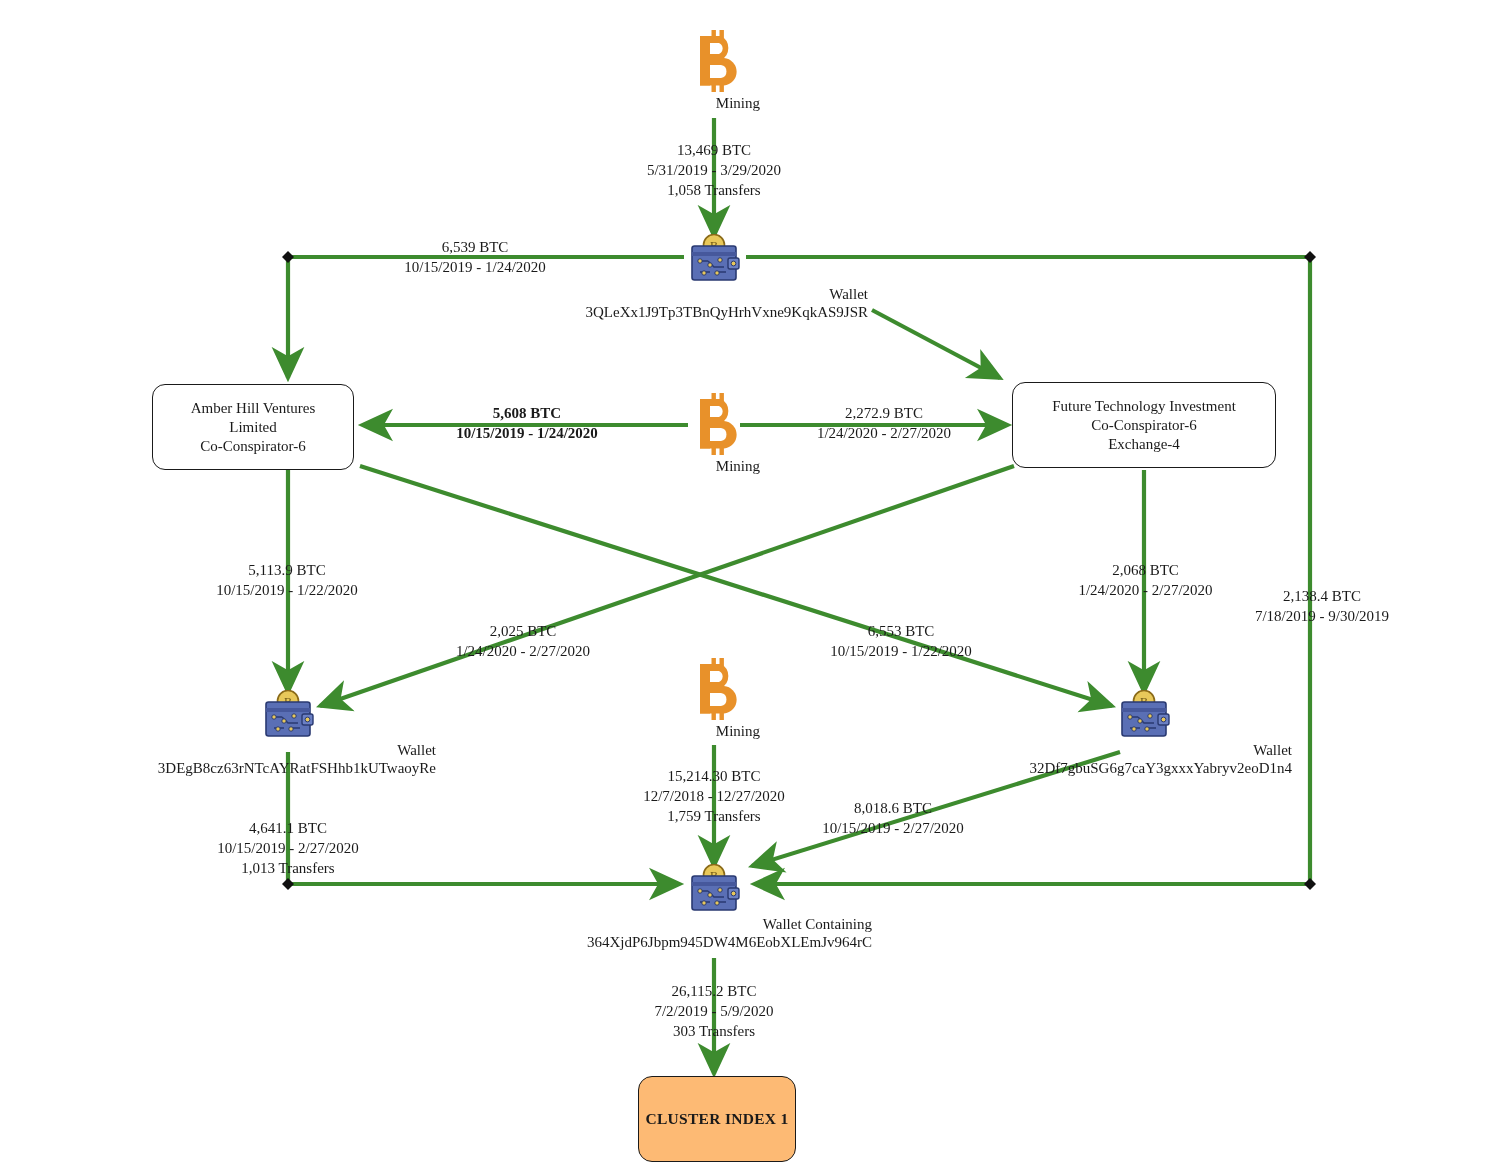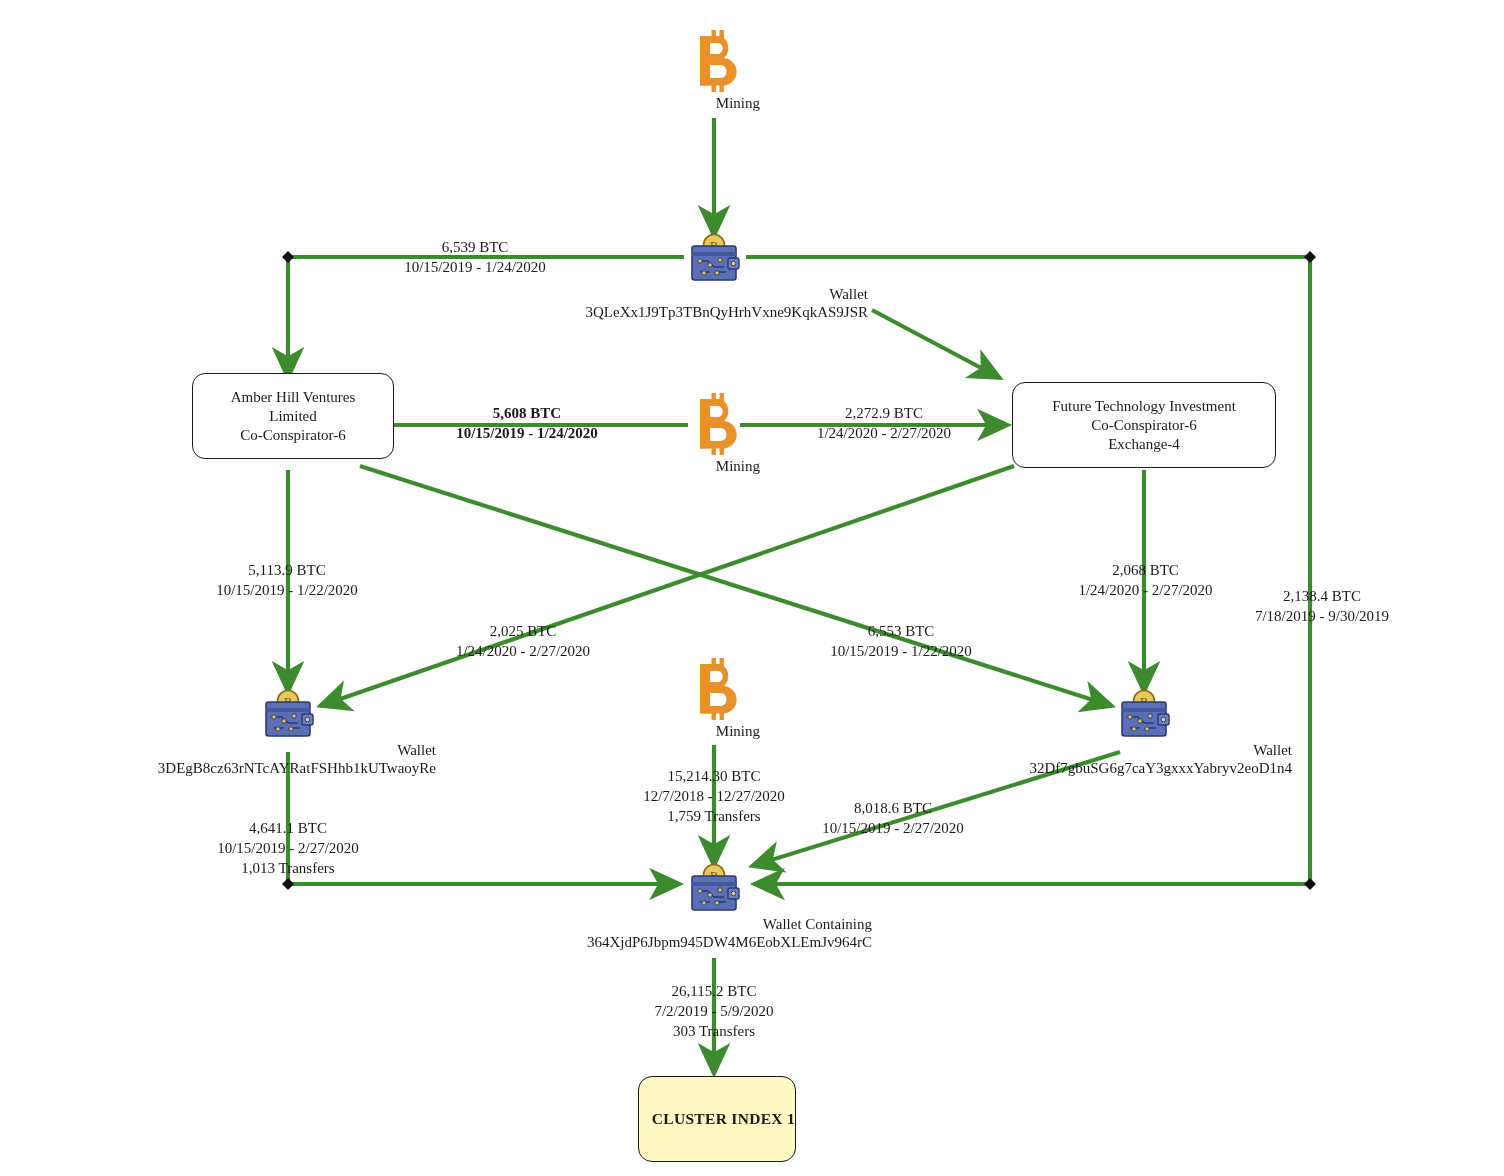--- a/index.html
+++ b/index.html
@@ -20,21 +20,21 @@
   .wallet-icon svg{display:block;}
   .wallet-label{font-size:15px;line-height:17px;white-space:nowrap;}
   .wallet-addr{font-size:15px;line-height:18px;white-space:nowrap;}
 
   
   .entity-box{position:absolute;border:1.6px solid #1a1a1a;border-radius:13px;
       background:#ffffff;display:flex;flex-direction:column;align-items:center;
       justify-content:center;box-sizing:border-box;}
   .entity-line{font-size:15px;line-height:19px;white-space:nowrap;}
   .cluster-box{position:absolute;border:1.8px solid #1a1a1a;border-radius:14px;
-      background:#fef9c3;display:flex;align-items:center;justify-content:flex-end;}
+      background:#fdba74;display:flex;align-items:center;justify-content:center;}
   .cluster-text{font-size:15.5px;font-weight:bold;letter-spacing:.3px;white-space:nowrap;}
 
   
   .elabel{position:absolute;text-align:center;font-size:15px;line-height:20px;
       white-space:nowrap;background:transparent;}
   .elabel div{white-space:nowrap;}
 </style>
 </head>
 <body>
 
@@ -121,21 +121,21 @@
           <circle cx="34" cy="26" r="2.2"></circle>
             <circle cx="18" cy="39" r="2.2"></circle>
           <circle cx="31" cy="39" r="2.2"></circle>
         </g>
       </svg>
     </div>
     <div class="wallet-label">Wallet</div>
     <div class="wallet-addr">3QLeXx1J9Tp3TBnQyHrhVxne9KqkAS9JSR</div>
   </div>
 
-  <div class="entity-box" style="left:152px;top:373px;width:202px;height:86px;margin-left:40px;">
+  <div class="entity-box" style="left:152px;top:384px;width:202px;height:86px;">
     <div class="entity-line">Amber Hill Ventures</div>
     <div class="entity-line">Limited</div>
     <div class="entity-line">Co-Conspirator-6</div>
   </div>
 
   <div class="node" style="left:668px;top:391px;width:92px;">
     <div class="mining-icon">
       <svg width="46" height="66" viewBox="0 0 46 66">
         <rect x="20.5" y="2" width="4.4" height="9" fill="#e8912a"></rect>
         <rect x="28.5" y="2" width="4.4" height="9" fill="#e8912a"></rect>
@@ -249,20 +249,25 @@
       </svg>
     </div>
     <div class="wallet-label">Wallet Containing</div>
     <div class="wallet-addr">364XjdP6Jbpm945DW4M6EobXLEmJv964rC</div>
   </div>
 
   <div class="cluster-box" style="left:638px;top:1076px;width:156px;height:84px;">
     <div class="cluster-text">CLUSTER INDEX 1</div>
   </div>
 
+  <div class="elabel" style="left:614px;top:140px;width:200px;">
+    <div>13,469 BTC</div>
+    <div>5/31/2019 - 3/29/2020</div>
+    <div>1,058 Transfers</div>
+  </div>
 
   <div class="elabel" style="left:370px;top:237px;width:210px;">
     <div>6,539 BTC</div>
     <div>10/15/2019 - 1/24/2020</div>
   </div>
 
 
   <div class="elabel" style="left:432px;top:403px;width:190px;font-weight:bold;">
     <div>5,608 BTC</div>
     <div>10/15/2019 - 1/24/2020</div>

